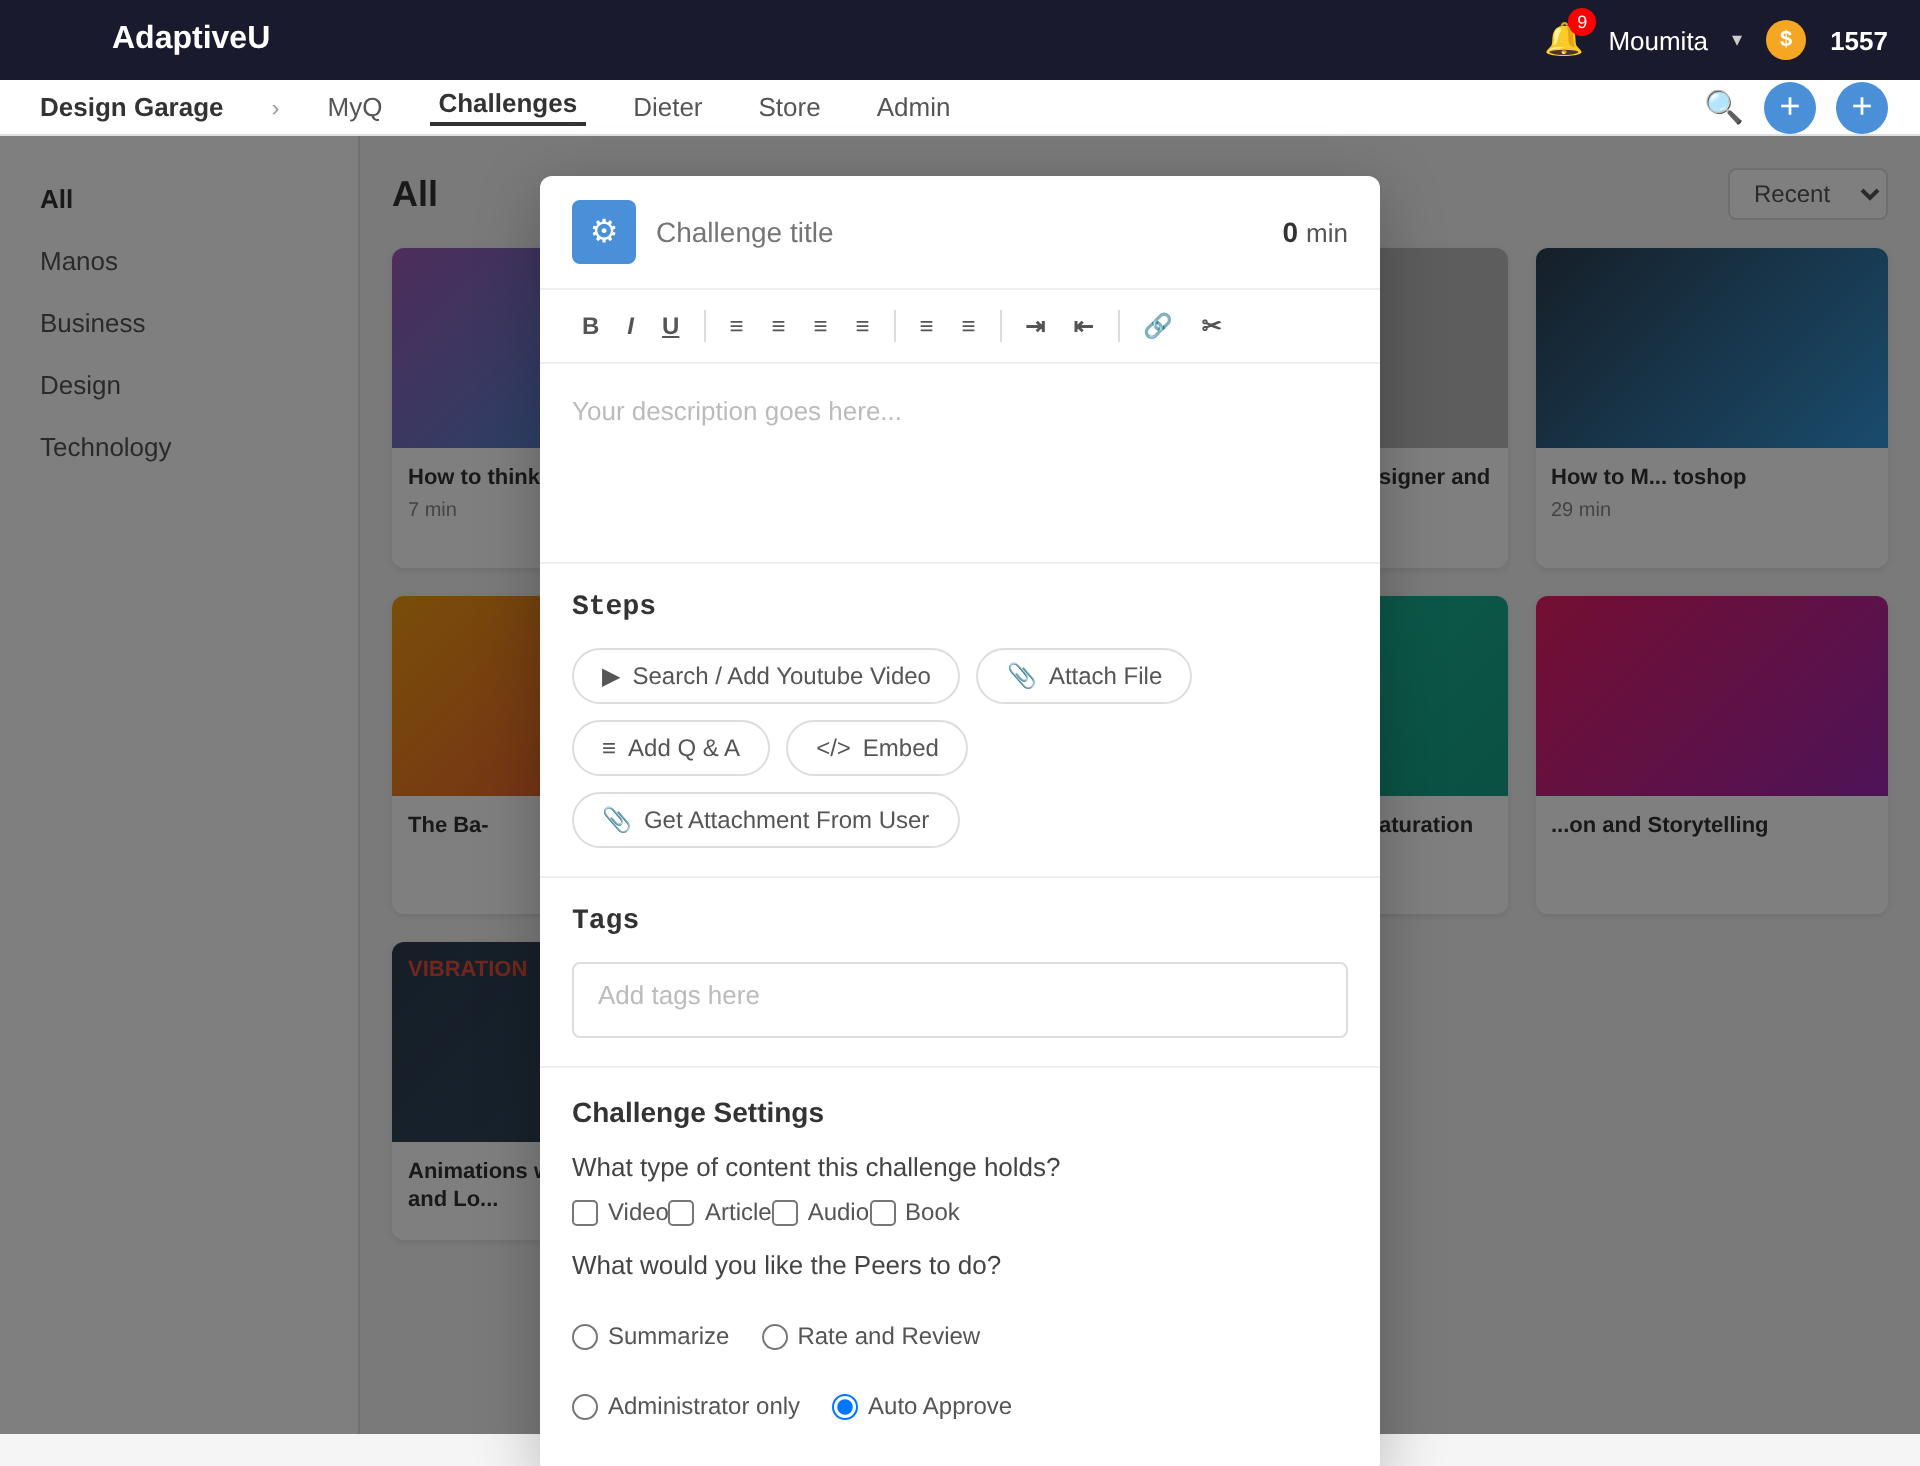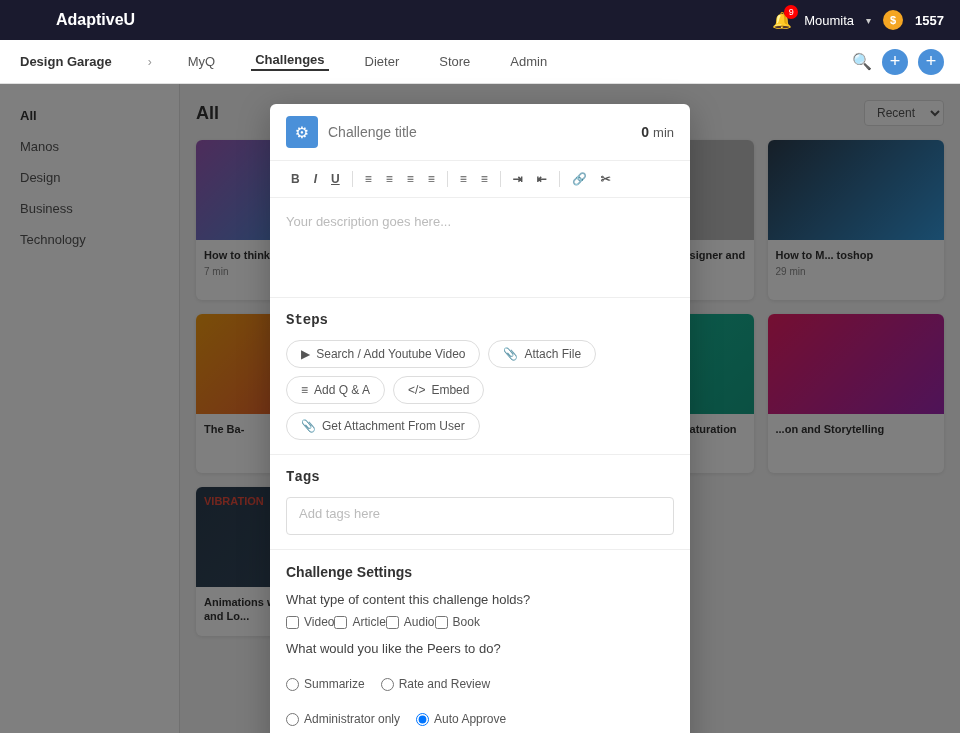--- a/index.html
+++ b/index.html
@@ -29,26 +29,26 @@
       display: flex; align-items: center; justify-content: center;
     }
     .coin { background: #f5a623; color: #fff; border-radius: 50%; width: 20px; height: 20px; display: flex; align-items: center; justify-content: center; font-size: 11px; font-weight: bold; }
     .user-label { color: #fff; font-size: 13px; }
     .caret { color: #ccc; font-size: 10px; }
     .points { color: #fff; font-size: 13px; font-weight: bold; }
 
     
     .sub-nav {
       background: #fff;
-      height: 44px;
+      height: 28px;
       display: flex;
       align-items: center;
       padding: 0 16px;
       border-bottom: 1px solid #e0e0e0;
-      gap: 32px;
+      gap: 20px;
       position: relative;
       z-index: 1;
     }
     .sub-nav-item { font-size: 13px; color: #555; cursor: pointer; padding: 0 4px; }
     .sub-nav-item.active { color: #333; font-weight: 600; border-bottom: 2px solid #333; padding-bottom: 2px; }
     .sub-nav-item.breadcrumb { color: #333; font-weight: 600; }
     .sub-nav-sep { color: #999; font-size: 12px; }
     .sub-nav-right { margin-left: auto; display: flex; align-items: center; gap: 10px; }
     .search-icon-btn { color: #555; cursor: pointer; font-size: 16px; }
     .plus-btn {
@@ -259,22 +259,22 @@
     <button class="plus-btn">+</button>
     <button class="plus-btn">+</button>
   </div>
 </div>
 
 <div class="main-layout">
 
   <div class="sidebar">
     <div class="sidebar-item active">All</div>
     <div class="sidebar-item">Manos</div>
+    <div class="sidebar-item">Business</div>
     <div class="sidebar-item">Design</div>
-    <div class="sidebar-item">Business</div>
     <div class="sidebar-item">Technology</div>
   </div>
 
   <div class="content-area">
     <div class="content-header">
       <span class="content-title">All</span>
       <div class="filter-row">
         <select class="filter-select">
           <option>Recent</option>
           <option>Oldest</option>

